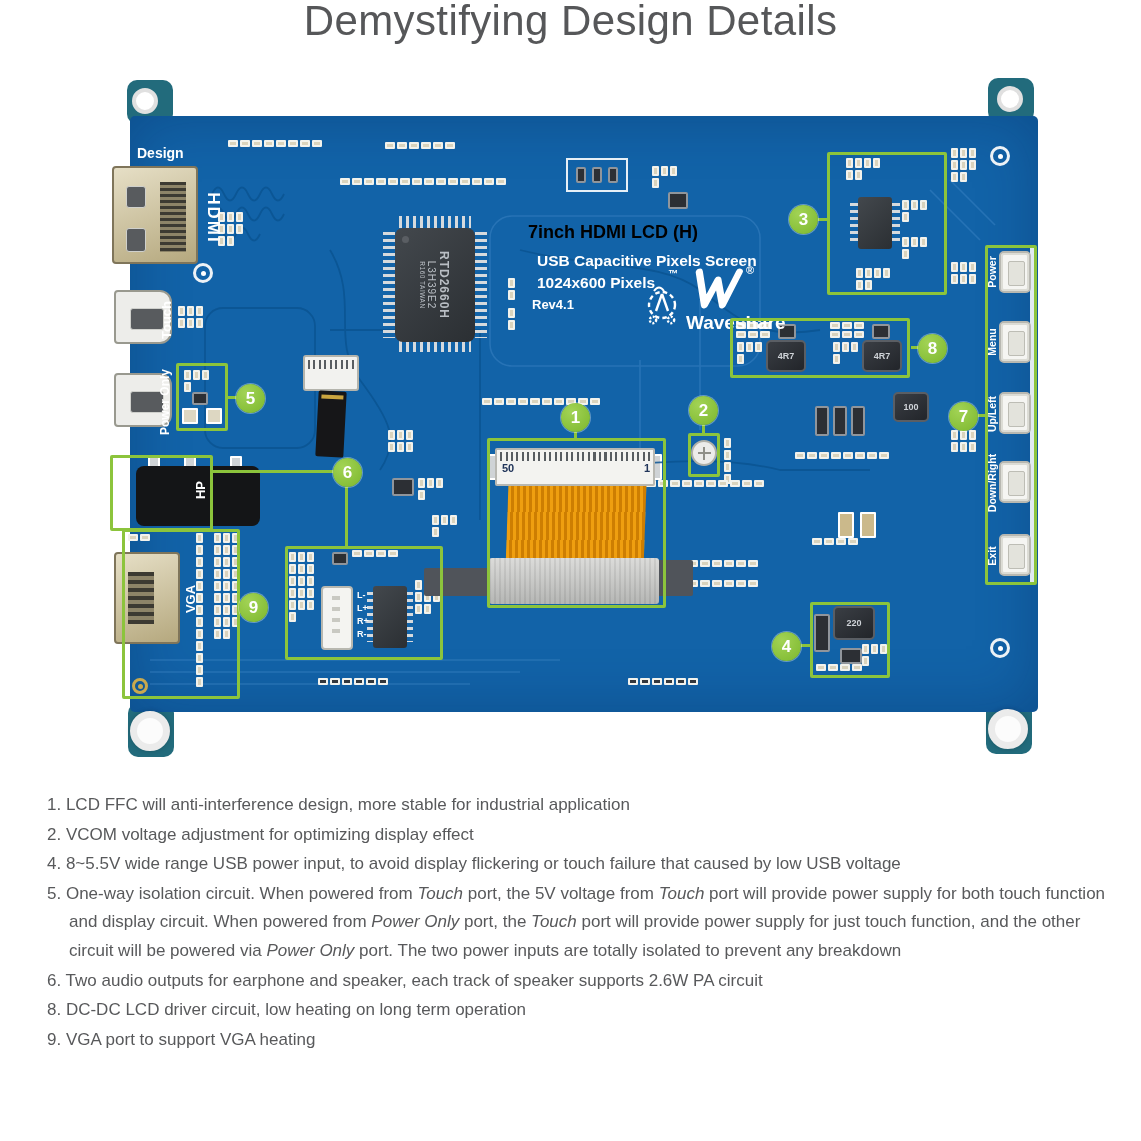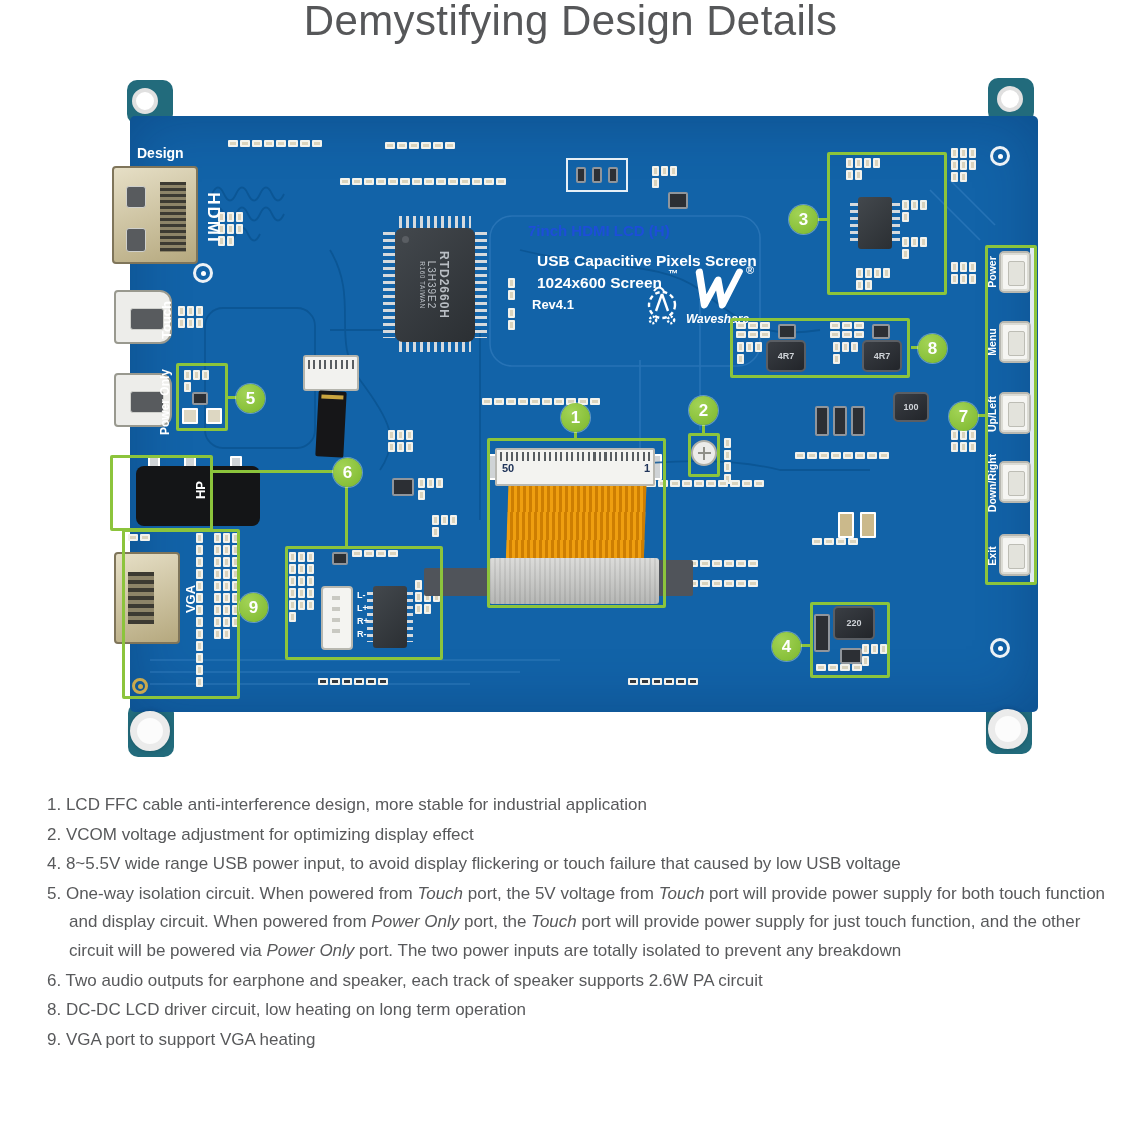--- a/index.html
+++ b/index.html
@@ -284,23 +284,23 @@
       <span class="pad"></span>
       <span class="pad"></span>
       <span class="pad"></span>
       <span class="pad"></span>
       <span class="pad"></span>
       <span class="pad"></span>
       <span class="pad"></span>
       <span class="pad"></span>
     </div>
 
-  <span class="abs wlabel" style="left:528px;top:222px;font-size:15px;color:#1d4ed8;z-index:8">7inch HDMI LCD (H)</span>
+  <span class="abs wlabel" style="left:528px;top:222px;font-size:18px;color:#000000;z-index:8">7inch HDMI LCD (H)</span>
   <span class="abs wlabel" style="left:537px;top:252px;font-size:15.5px;z-index:8">USB Capacitive Pixels Screen</span>
-  <span class="abs wlabel" style="left:537px;top:274px;font-size:15.5px;z-index:8">1024x600 Screen</span>
+  <span class="abs wlabel" style="left:537px;top:274px;font-size:15.5px;z-index:8">1024x600 Pixels</span>
   <span class="abs wlabel" style="left:668px;top:268px;font-size:10px;z-index:8">™</span>
   <span class="abs wlabel" style="left:532px;top:297px;font-size:13px;z-index:8">Rev4.1</span>
   <div class="abs pads" style="left:508px;top:278px;width:13px">
       <span class="pad"></span>
       <span class="pad"></span>
     </div>
   <div class="abs pads" style="left:508px;top:308px;width:13px">
       <span class="pad"></span>
       <span class="pad"></span>
     </div>
@@ -310,21 +310,21 @@
       <path d="M22 16 L16 33 M22 16 L28 33"></path>
       <path d="M14 13 q5 -7 10 0" stroke-width="2"></path>
       <circle cx="13" cy="42" r="3.2" stroke-dasharray="2 1.6"></circle>
       <circle cx="31" cy="42" r="3.2" stroke-dasharray="2 1.6"></circle>
     </g>
   </svg>
   <svg class="abs" style="left:692px;top:268px;z-index:8" width="56" height="42" viewBox="0 0 56 42">
     <path d="M8 4 L19 37 L28 12 L37 37 L48 4" fill="none" stroke="#fff" stroke-width="7" stroke-linecap="round" stroke-linejoin="round" transform="skewX(-10)"></path>
   </svg>
   <span class="abs wlabel" style="left:746px;top:264px;font-size:11px;z-index:8">®</span>
-  <span class="abs wlabel" style="left:686px;top:312px;font-size:12px;font-style:italic;z-index:8">Waveshare</span>
+  <span class="abs wlabel" style="left:686px;top:312px;font-size:19px;z-index:8">Waveshare</span>
 
   <div class="abs pads h" style="left:228px;top:140px;width:96px">
       <span class="pad"></span>
       <span class="pad"></span>
       <span class="pad"></span>
       <span class="pad"></span>
       <span class="pad"></span>
       <span class="pad"></span>
       <span class="pad"></span>
       <span class="pad"></span>
@@ -630,20 +630,20 @@
       <span class="pad"></span>
       <span class="pad"></span>
       <span class="pad"></span>
       <span class="pad"></span>
       <span class="pad"></span>
       <span class="pad"></span>
     </div>
 </div>
 
 <ol id="notes">
-    <li><span>1. </span><span>LCD FFC cable anti-interference design, more stable for industrial application</span></li>
+    <li><span>1. </span><span>LCD FFC will anti-interference design, more stable for industrial application</span></li>
     <li><span>2. </span><span>VCOM voltage adjustment for optimizing display effect</span></li>
     <li><span>4. </span><span>8~5.5V wide range USB power input, to avoid display flickering or touch failure that caused by low USB voltage</span></li>
     <li><span>5. </span><span>One-way isolation circuit. When powered from </span><i>Touch</i><span> port, the 5V voltage from </span><i>Touch</i><span> port will provide power supply for both touch function and display circuit. When powered from </span><i>Power Only</i><span> port, the </span><i>Touch</i><span> port will provide power supply for just touch function, and the other circuit will be powered via </span><i>Power Only</i><span> port. The two power inputs are totally isolated to prevent any breakdown</span></li>
     <li><span>6. </span><span>Two audio outputs for earphone and speaker, each track of speaker supports 2.6W PA circuit</span></li>
     <li><span>8. </span><span>DC-DC LCD driver circuit, low heating on long term operation</span></li>
     <li><span>9. </span><span>VGA port to support VGA heating</span></li>
   </ol>
 
 </body></html>

